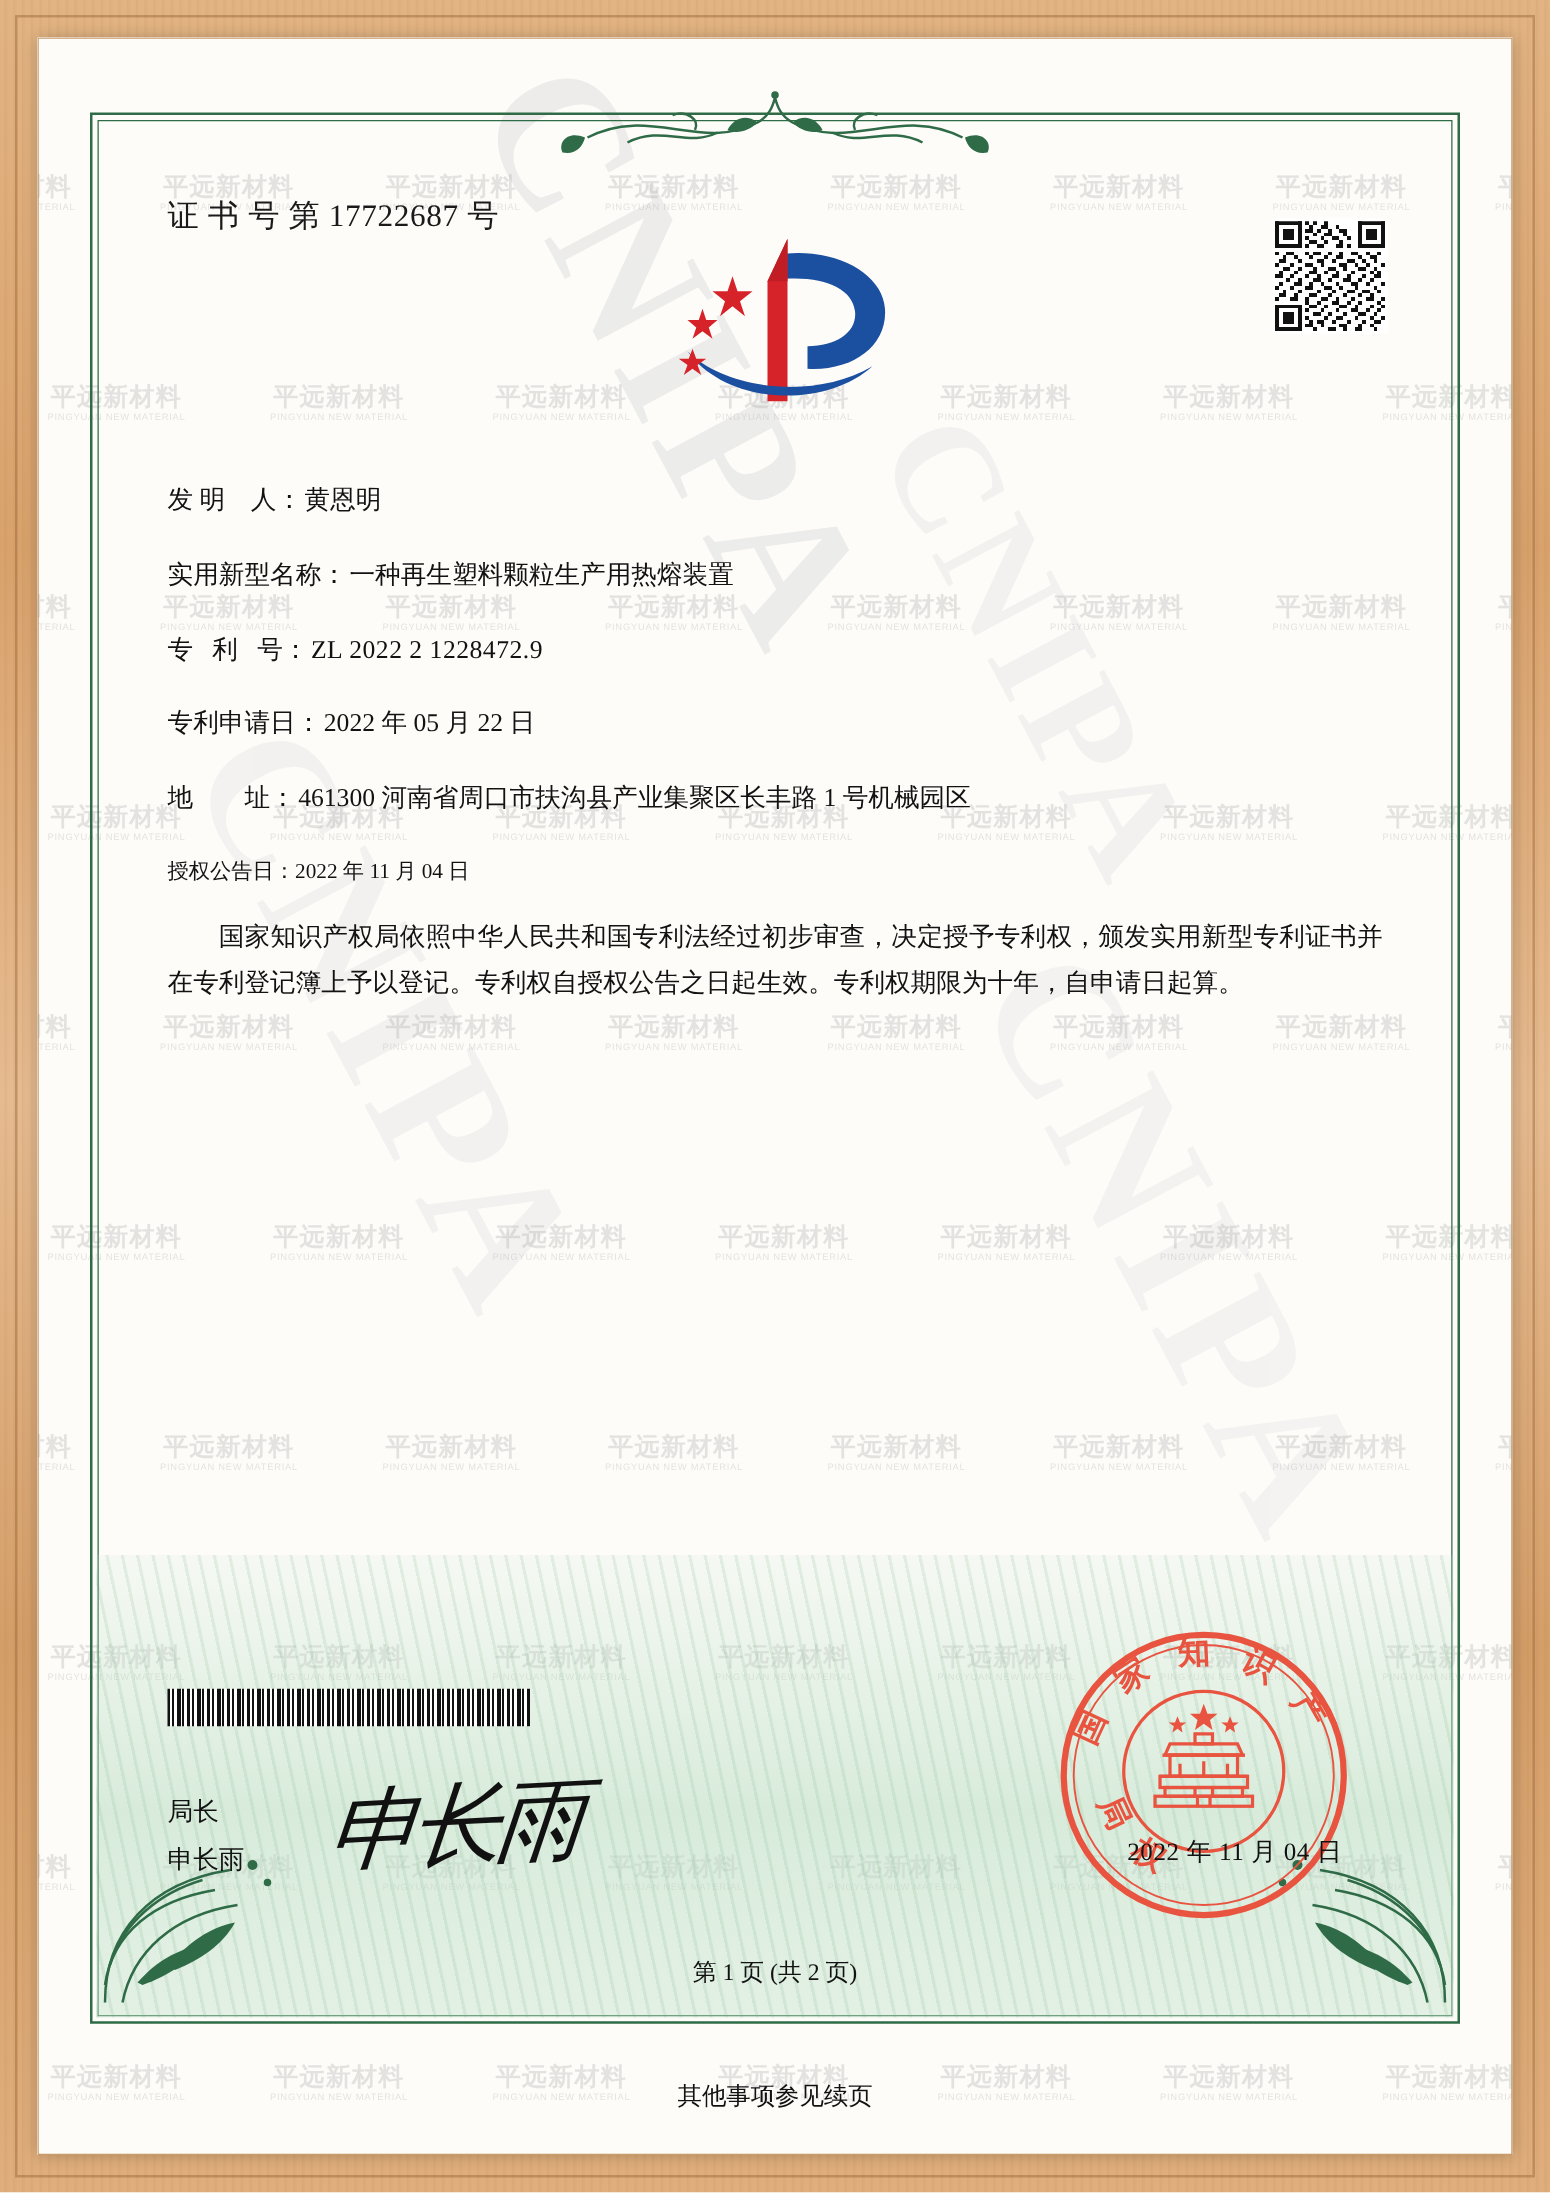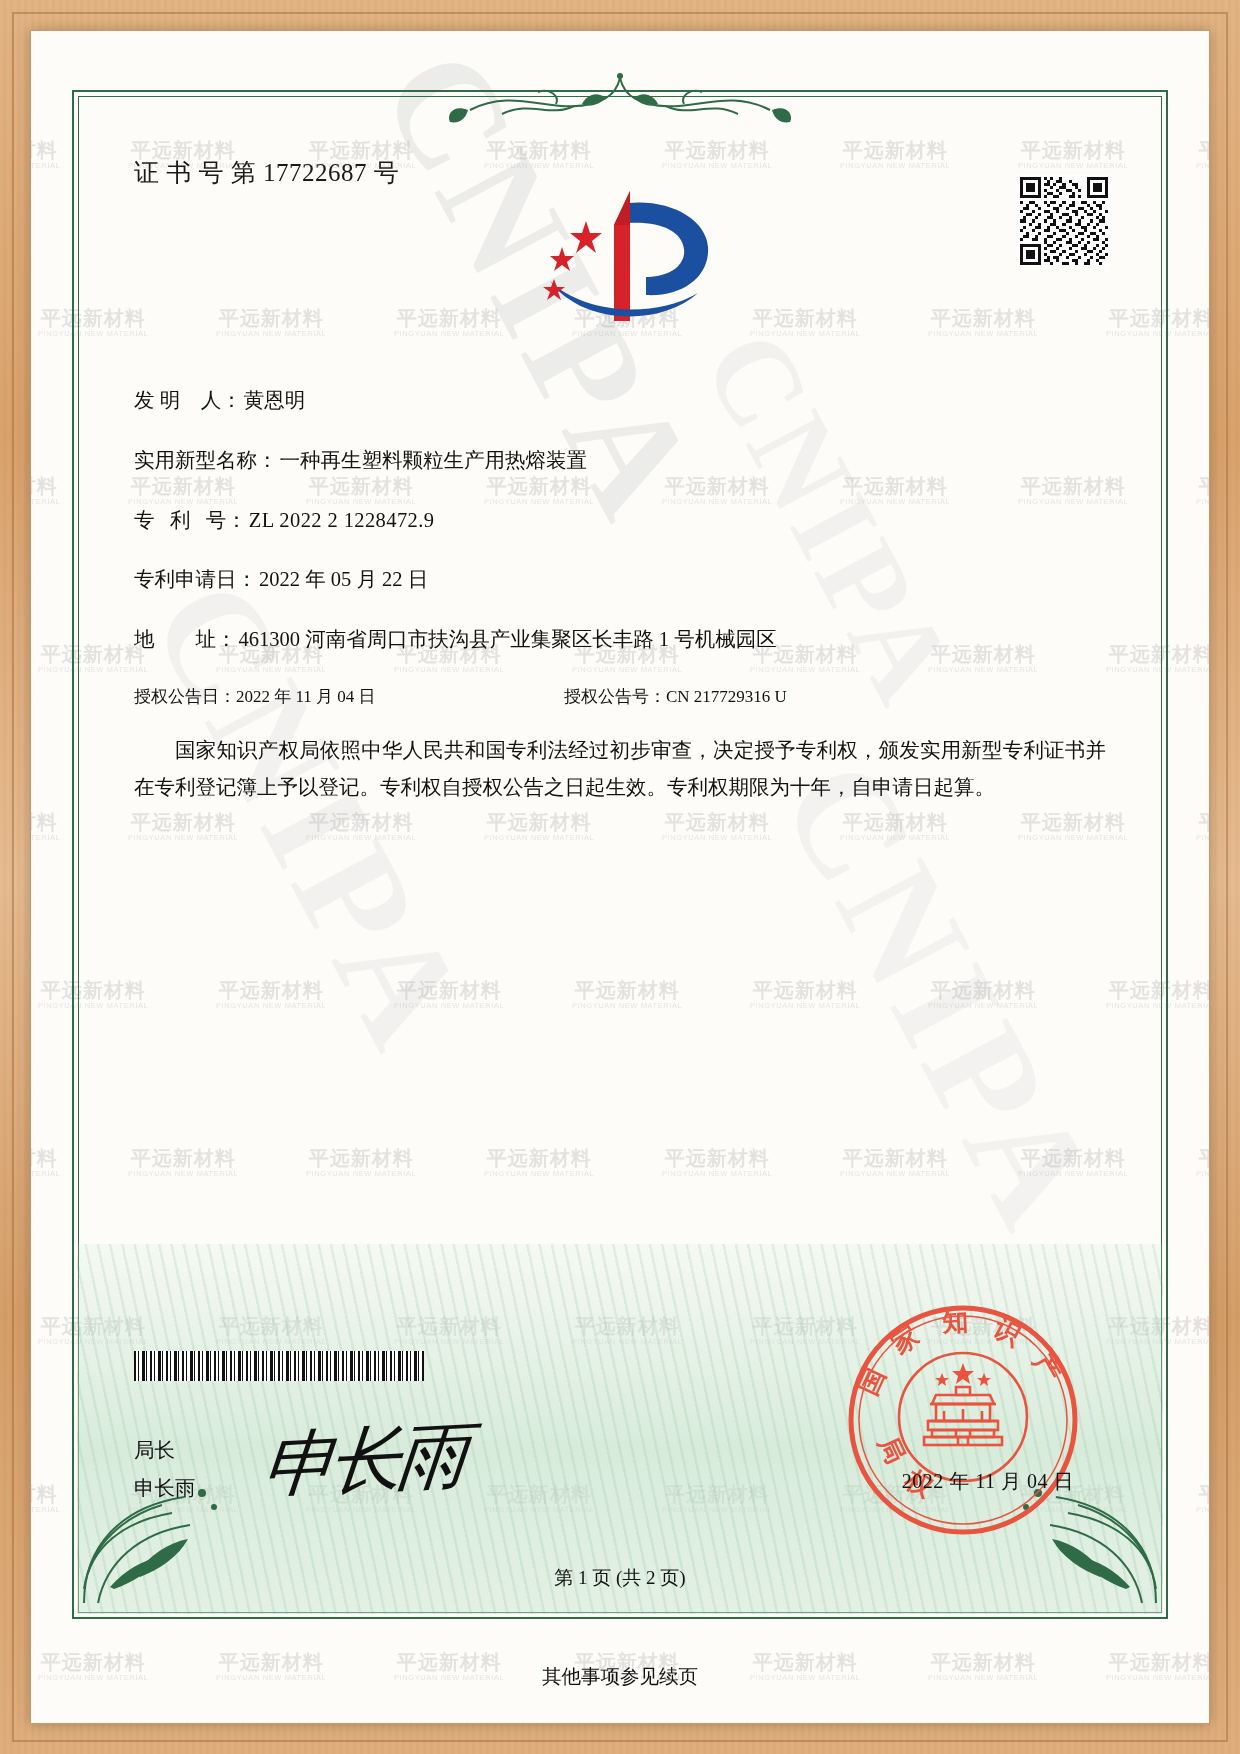--- a/index.html
+++ b/index.html
@@ -625,23 +625,20 @@
 
           <div class="field">
             <span class="f-label">地        址：</span>
             <span class="f-value">461300 河南省周口市扶沟县产业集聚区长丰路 1 号机械园区</span>
           </div>
 
           <div class="field-2col">
             <div class="col-a">
               <span>授权公告日：</span><span>2022 年 11 月 04 日</span>
             </div>
-            <div class="col-b">
-              <span>授权公告号：</span><span>CN 217729316 U</span>
-            </div>
           </div>
         </div>
 
         <div class="paras">
           <p>国家知识产权局依照中华人民共和国专利法经过初步审查，决定授予专利权，颁发实用新型专利证书并在专利登记簿上予以登记。专利权自授权公告之日起生效。专利权期限为十年，自申请日起算。</p>
         </div>
       </div>
 
       <div class="barcode"></div>
 

